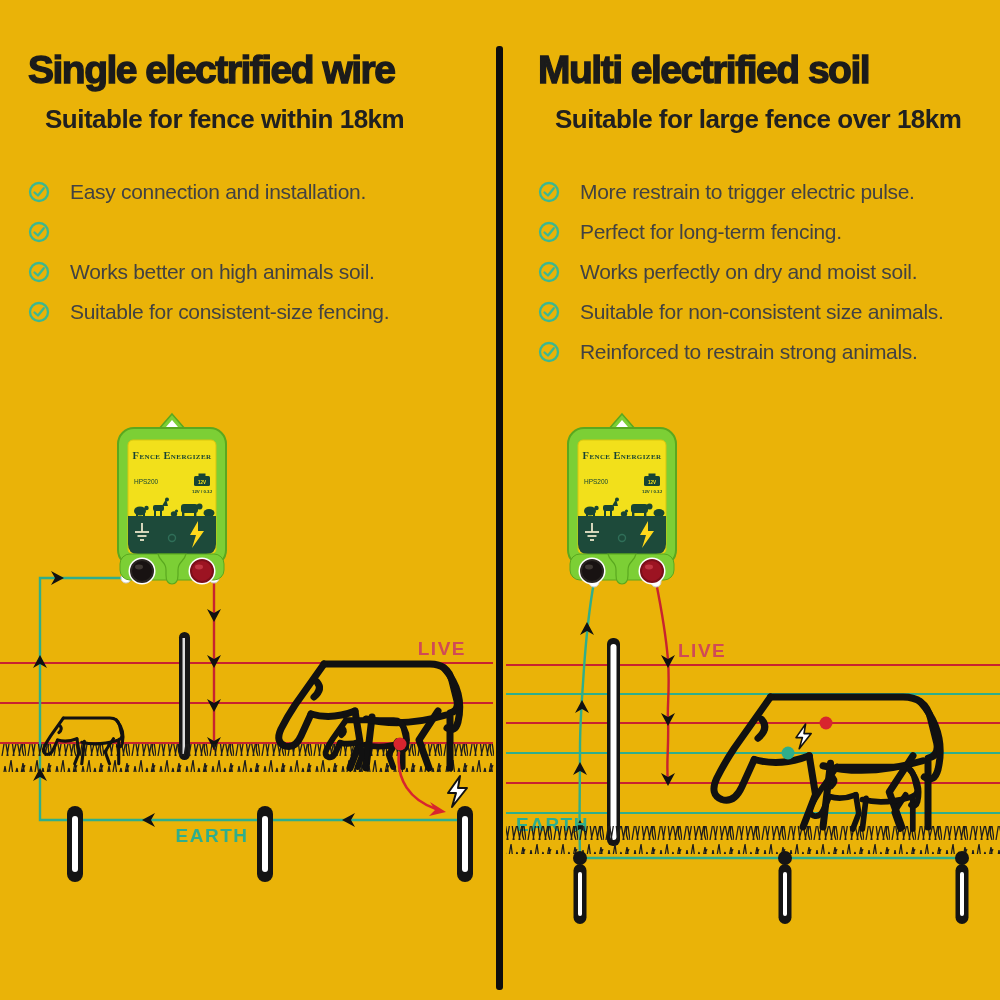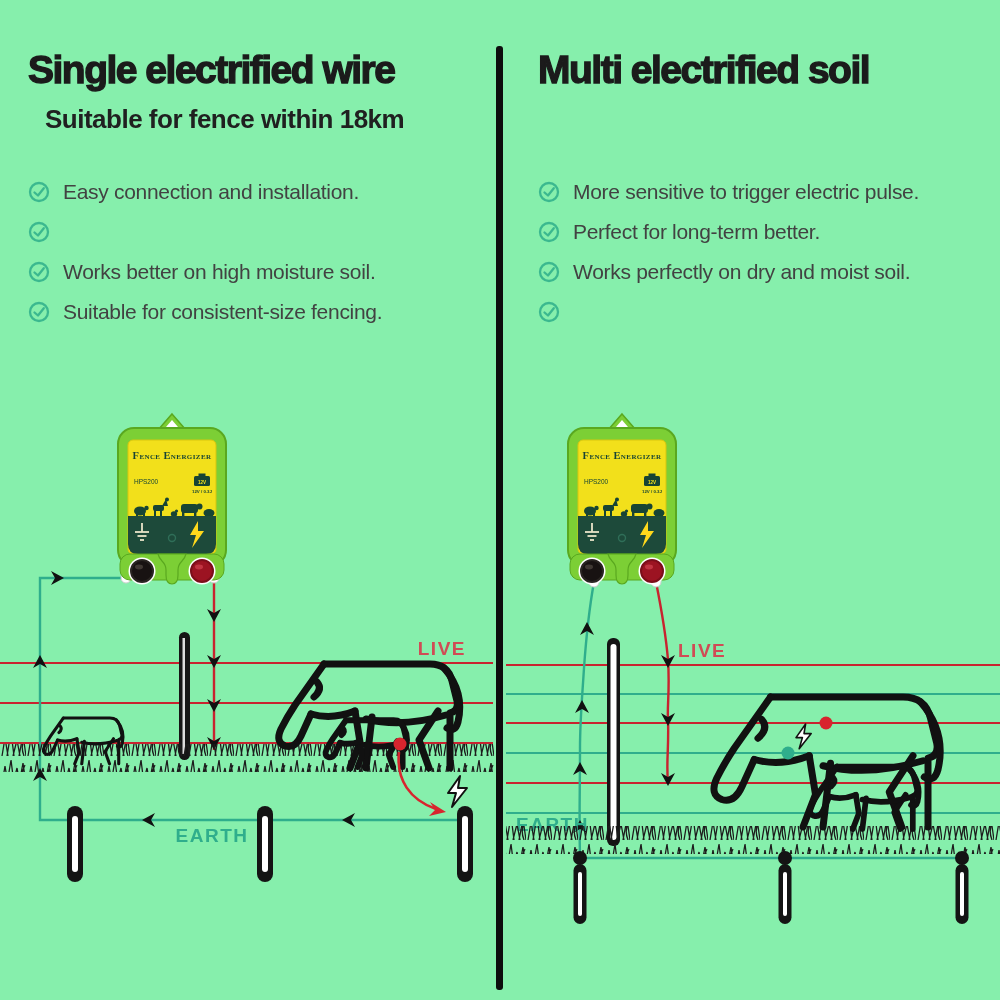--- a/index.html
+++ b/index.html
@@ -1,28 +1,28 @@
 <!DOCTYPE html>
 <html><head>
 <meta charset="utf-8">
 <style>
   html,body{margin:0;padding:0;background:#fff;}
-  .stage{position:relative;width:1000px;height:1000px;background:#86efac;overflow:hidden;
+  .stage{position:relative;width:1000px;height:1000px;background:#eab308;overflow:hidden;
          font-family:"Liberation Sans",sans-serif;}
   .divider{position:absolute;left:496px;top:46px;width:7px;height:944px;background:#0d0d0d;border-radius:3px;}
   .panel-header{position:absolute;width:462px;}
   .hdr-left{left:28px;top:50px;}
   .hdr-right{left:538px;top:50px;}
   .title{font:700 39px/1.05 "Liberation Sans",sans-serif;letter-spacing:-1.5px;color:#1b1b1b;
          -webkit-text-stroke:1.3px #1b1b1b;margin:0;}
   .subtitle{font:700 26px/1.1 "Liberation Sans",sans-serif;letter-spacing:-0.5px;color:#202020;margin:14px 0 0 17px;}
   .checklist{position:absolute;width:462px;}
   .cl-left{left:28px;top:172px;}
   .cl-right{left:538px;top:172px;}
-  .check-row{display:flex;align-items:center;height:40px;gap:13px;}
+  .check-row{display:flex;align-items:center;height:40px;gap:20px;}
   .check-row svg{flex:0 0 auto;}
   .check-text{font:400 21px/1.2 "Liberation Sans",sans-serif;color:#424242;letter-spacing:-0.3px;white-space:nowrap;}
   .diagram-svg{position:absolute;top:0;width:500px;height:1000px;}
   .dg-left{left:0;}
   .dg-right{left:500px;}
   .device{position:absolute;width:120px;height:184px;}
   .dev-left{left:112px;top:412px;}
   .dev-right{left:562px;top:412px;}
   .dev-brand{font:700 10.5px "Liberation Serif",serif;font-variant:small-caps;letter-spacing:.4px;}
   .dev-model{font:400 6.5px "Liberation Sans",sans-serif;}
@@ -74,56 +74,64 @@
     </div>
     <div class="check-row">
       <svg width="22" height="22">
           <use href="#checkIcon"></use>
         </svg>
     </div>
     <div class="check-row">
       <svg width="22" height="22">
           <use href="#checkIcon"></use>
         </svg>
-      <span class="check-text">Works better on high moisture soil.</span>
+      <span class="check-text">Works better on high animals soil.</span>
     </div>
     <div class="check-row">
       <svg width="22" height="22">
           <use href="#checkIcon"></use>
         </svg>
       <span class="check-text">Suitable for consistent-size fencing.</span>
     </div>
   </div>
 
   <div class="panel-header hdr-right">
     <h1 class="title">Multi electrified soil</h1>
+    <h2 class="subtitle">Suitable for large fence over 18km</h2>
   </div>
   <div class="checklist cl-right">
     <div class="check-row">
       <svg width="22" height="22">
           <use href="#checkIcon"></use>
         </svg>
-      <span class="check-text">More sensitive to trigger electric pulse.</span>
-    </div>
-    <div class="check-row">
-      <svg width="22" height="22">
-          <use href="#checkIcon"></use>
-        </svg>
-      <span class="check-text">Perfect for long-term better.</span>
+      <span class="check-text">More restrain to trigger electric pulse.</span>
+    </div>
+    <div class="check-row">
+      <svg width="22" height="22">
+          <use href="#checkIcon"></use>
+        </svg>
+      <span class="check-text">Perfect for long-term fencing.</span>
     </div>
     <div class="check-row">
       <svg width="22" height="22">
           <use href="#checkIcon"></use>
         </svg>
       <span class="check-text">Works perfectly on dry and moist soil.</span>
     </div>
     <div class="check-row">
       <svg width="22" height="22">
           <use href="#checkIcon"></use>
         </svg>
+      <span class="check-text">Suitable for non-consistent size animals.</span>
+    </div>
+    <div class="check-row">
+      <svg width="22" height="22">
+          <use href="#checkIcon"></use>
+        </svg>
+      <span class="check-text">Reinforced to restrain strong animals.</span>
     </div>
   </div>
 
   <svg class="diagram-svg dg-left" viewBox="0 0 500 1000">
     <defs>
       <pattern id="grassL" width="26" height="28" patternUnits="userSpaceOnUse">
         <path d="M2,28 L5,10 L8,28 M7,28 L11,4 L14,28 M13,28 L17,12 L20,28 M19,28 L23,7 L26,28 M24,28 Q20,18 25,9" stroke="#1c1c1c" stroke-width="1.3" fill="none"></path>
       </pattern>
     </defs>
 

